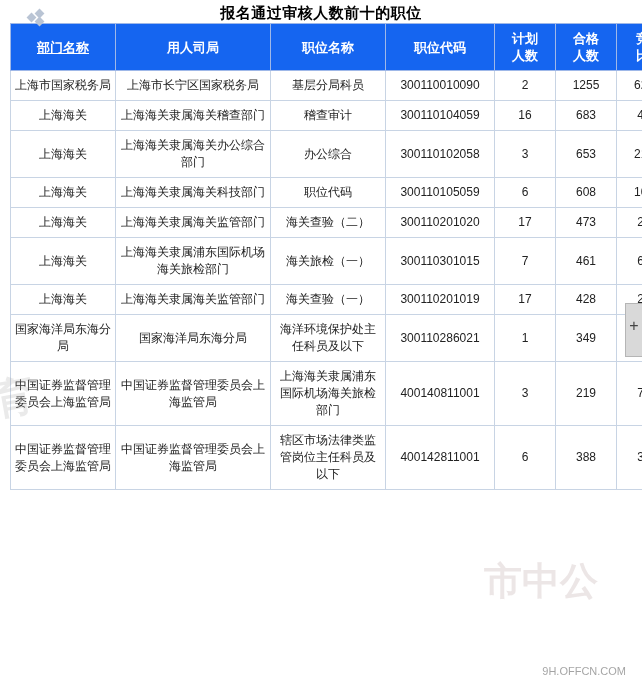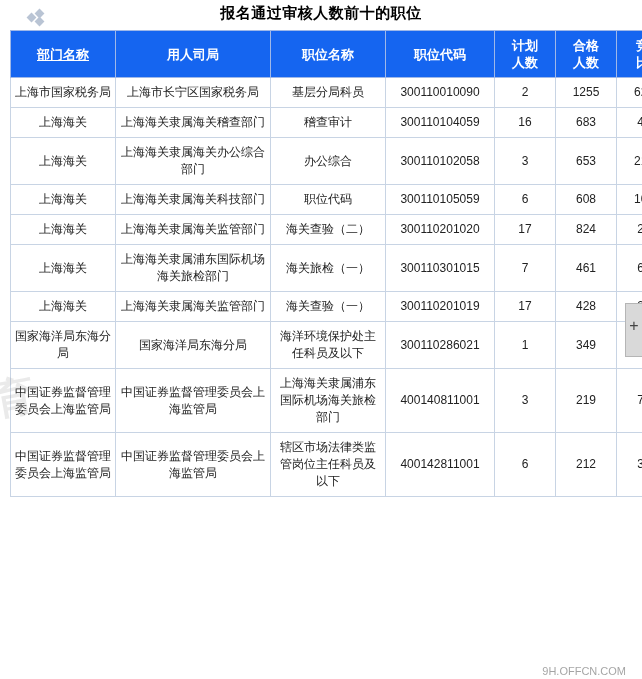--- a/index.html
+++ b/index.html
@@ -37,21 +37,20 @@
   .corner-dots span.d1 { left: 0px; top: 4px; }
   .corner-dots span.d2 { left: 8px; top: 0px; }
   .corner-dots span.d3 { left: 8px; top: 8px; }
 
   .title {
     text-align: center;
     font-size: 15px;
     font-weight: bold;
     color: #000000;
     padding-top: 4px;
-    padding-bottom: 7px;
     letter-spacing: 0.5px;
   }
 
   table.rank-table {
     border-collapse: collapse;
     width: 622px;
     margin-left: 10px;
     table-layout: fixed;
   }
   table.rank-table th {
@@ -220,21 +219,21 @@
         <td class="col-plan">6</td>
         <td class="col-pass">608</td>
         <td class="col-ratio">101:1</td>
       </tr>
       <tr>
         <td class="col-dept">上海海关</td>
         <td class="col-bureau">上海海关隶属海关监管部门</td>
         <td class="col-job">海关查验（二）</td>
         <td class="col-code">300110201020</td>
         <td class="col-plan">17</td>
-        <td class="col-pass">824</td>
+        <td class="col-pass">473</td>
         <td class="col-ratio">27:1</td>
       </tr>
       <tr>
         <td class="col-dept">上海海关</td>
         <td class="col-bureau">上海海关隶属浦东国际机场海关旅检部门</td>
         <td class="col-job">海关旅检（一）</td>
         <td class="col-code">300110301015</td>
         <td class="col-plan">7</td>
         <td class="col-pass">461</td>
         <td class="col-ratio">65:1</td>
@@ -265,26 +264,27 @@
         <td class="col-plan">3</td>
         <td class="col-pass">219</td>
         <td class="col-ratio">73:1</td>
       </tr>
       <tr>
         <td class="col-dept">中国证券监督管理委员会上海监管局</td>
         <td class="col-bureau">中国证券监督管理委员会上海监管局</td>
         <td class="col-job">辖区市场法律类监管岗位主任科员及以下</td>
         <td class="col-code">400142811001</td>
         <td class="col-plan">6</td>
-        <td class="col-pass">212</td>
+        <td class="col-pass">388</td>
         <td class="col-ratio">35:1</td>
       </tr>
     </tbody>
   </table>
 
   <div class="scroll-widget">
     <div class="plus">+</div>
   </div>
 
   <div class="watermark wm-left">育</div>
+  <div class="watermark wm-right">市中公</div>
   <div class="watermark wm-footer">9H.OFFCN.COM</div>
 
 </div>
 
 </body></html>

